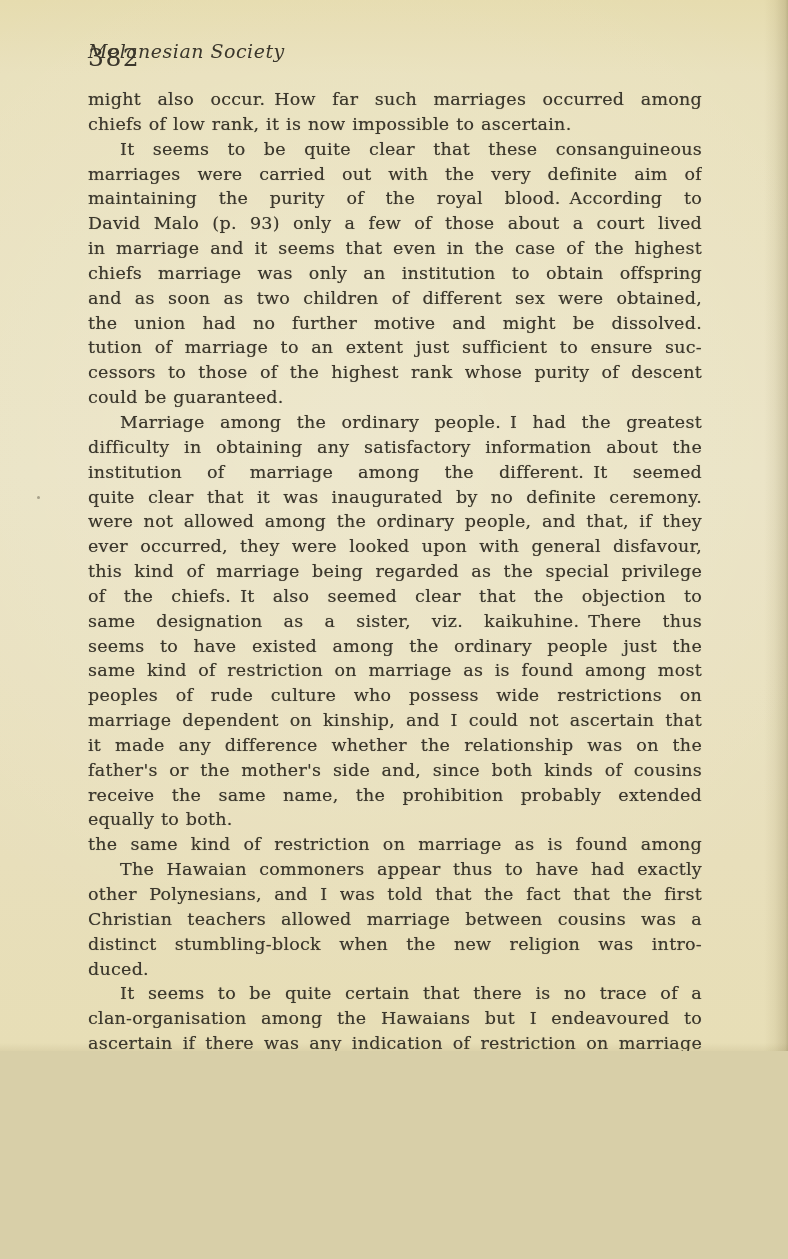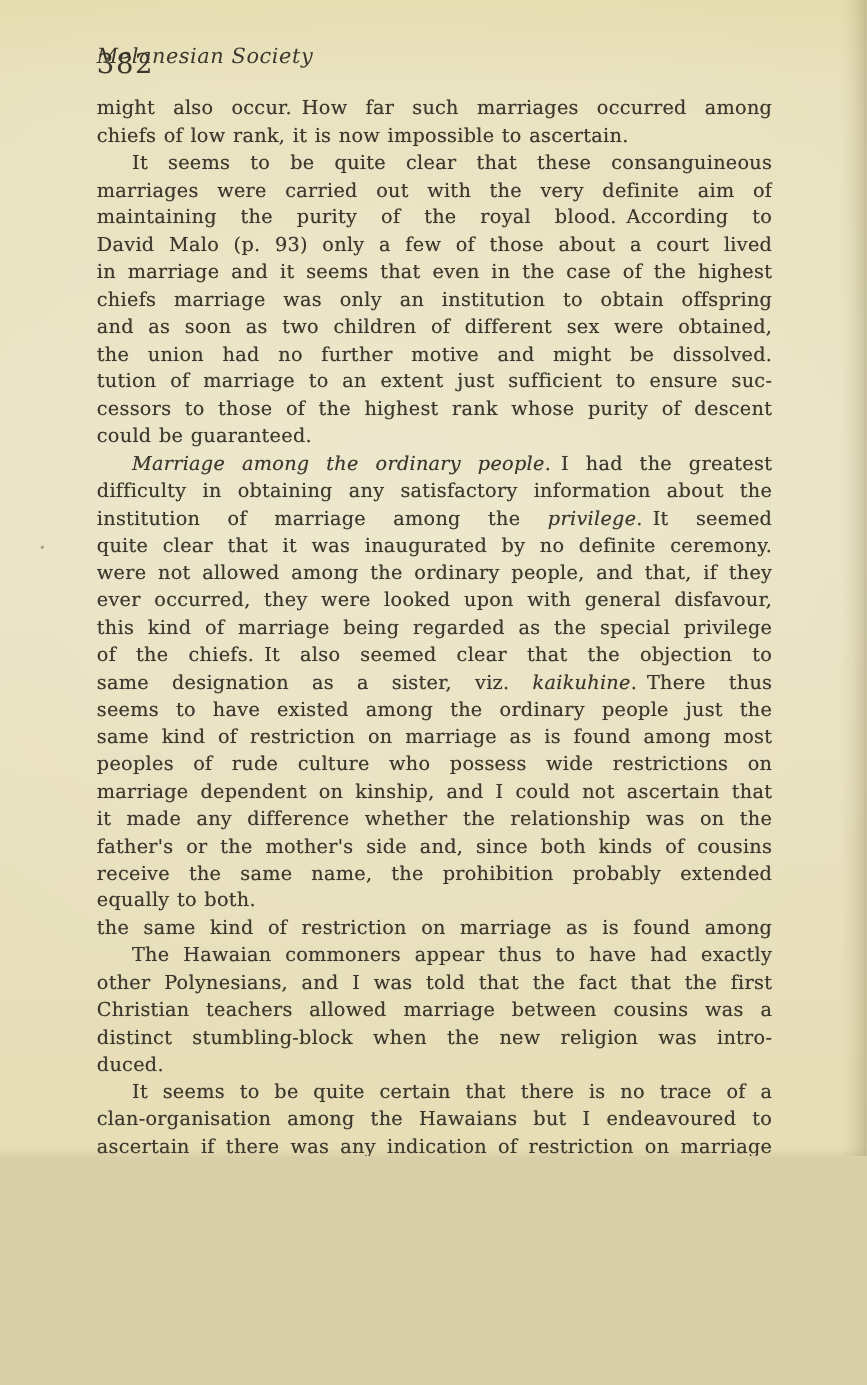--- a/index.html
+++ b/index.html
@@ -61,21 +61,21 @@
     width: 614px;
     font-size: 17.5px;
     line-height: 24.85px;
     letter-spacing: 0.25px;
     word-spacing: 1px;
     text-shadow: 0 0 0.7px rgba(59,55,44,0.55);
   }
   .line { height: 24.85px; overflow: hidden; }
   .line.just { text-align: justify; text-align-last: justify; }
   .line.indent { padding-left: 32px; }
-  .it { font-style: italic; }
+  .it { }
 
   .speck { position: absolute; background: #554e3d; pointer-events: none; }
   .speck-dash { left: 128px; top: 1243px; width: 9px; height: 3px; opacity: 0.85; border-radius: 1px; }
   .speck-dot { left: 37px; top: 496px; width: 3px; height: 3px; opacity: 0.45; border-radius: 50%; }
   .speck-edge { left: 776px; top: 1084px; width: 8px; height: 4px; opacity: 0.6; border-radius: 1px; }
 </style>
 </head>
 <body>
 
 <div class="page">
@@ -94,21 +94,21 @@
       <div class="line just"><span>David Malo (p. 93) only a few of those about a court lived</span></div>
       <div class="line just"><span>in marriage and it seems that even in the case of the highest</span></div>
       <div class="line just"><span>chiefs marriage was only an institution to obtain offspring</span></div>
       <div class="line just"><span>and as soon as two children of different sex were obtained,</span></div>
       <div class="line just"><span>the union had no further motive and might be dissolved.</span></div>
       <div class="line just"><span>tution of marriage to an extent just sufficient to ensure suc-</span></div>
       <div class="line just"><span>cessors to those of the highest rank whose purity of descent</span></div>
       <div class="line"><span>could be guaranteed.</span></div>
       <div class="line just indent"><span class="it">Marriage among the ordinary people.</span><span> I had the greatest</span></div>
       <div class="line just"><span>difficulty in obtaining any satisfactory information about the</span></div>
-      <div class="line just"><span>institution of marriage among the </span><span class="it">privilege</span><span>. It seemed</span></div>
+      <div class="line just"><span>institution of marriage among the </span><span class="it">different</span><span>. It seemed</span></div>
       <div class="line just"><span>quite clear that it was inaugurated by no definite ceremony.</span></div>
       <div class="line just"><span>were not allowed among the ordinary people, and that, if they</span></div>
       <div class="line just"><span>ever occurred, they were looked upon with general disfavour,</span></div>
       <div class="line just"><span>this kind of marriage being regarded as the special privilege</span></div>
       <div class="line just"><span>of the chiefs. It also seemed clear that the objection to</span></div>
       <div class="line just"><span>same designation as a sister, viz. </span><span class="it">kaikuhine</span><span>. There thus</span></div>
       <div class="line just"><span>seems to have existed among the ordinary people just the</span></div>
       <div class="line just"><span>same kind of restriction on marriage as is found among most</span></div>
       <div class="line just"><span>peoples of rude culture who possess wide restrictions on</span></div>
       <div class="line just"><span>marriage dependent on kinship, and I could not ascertain that</span></div>

